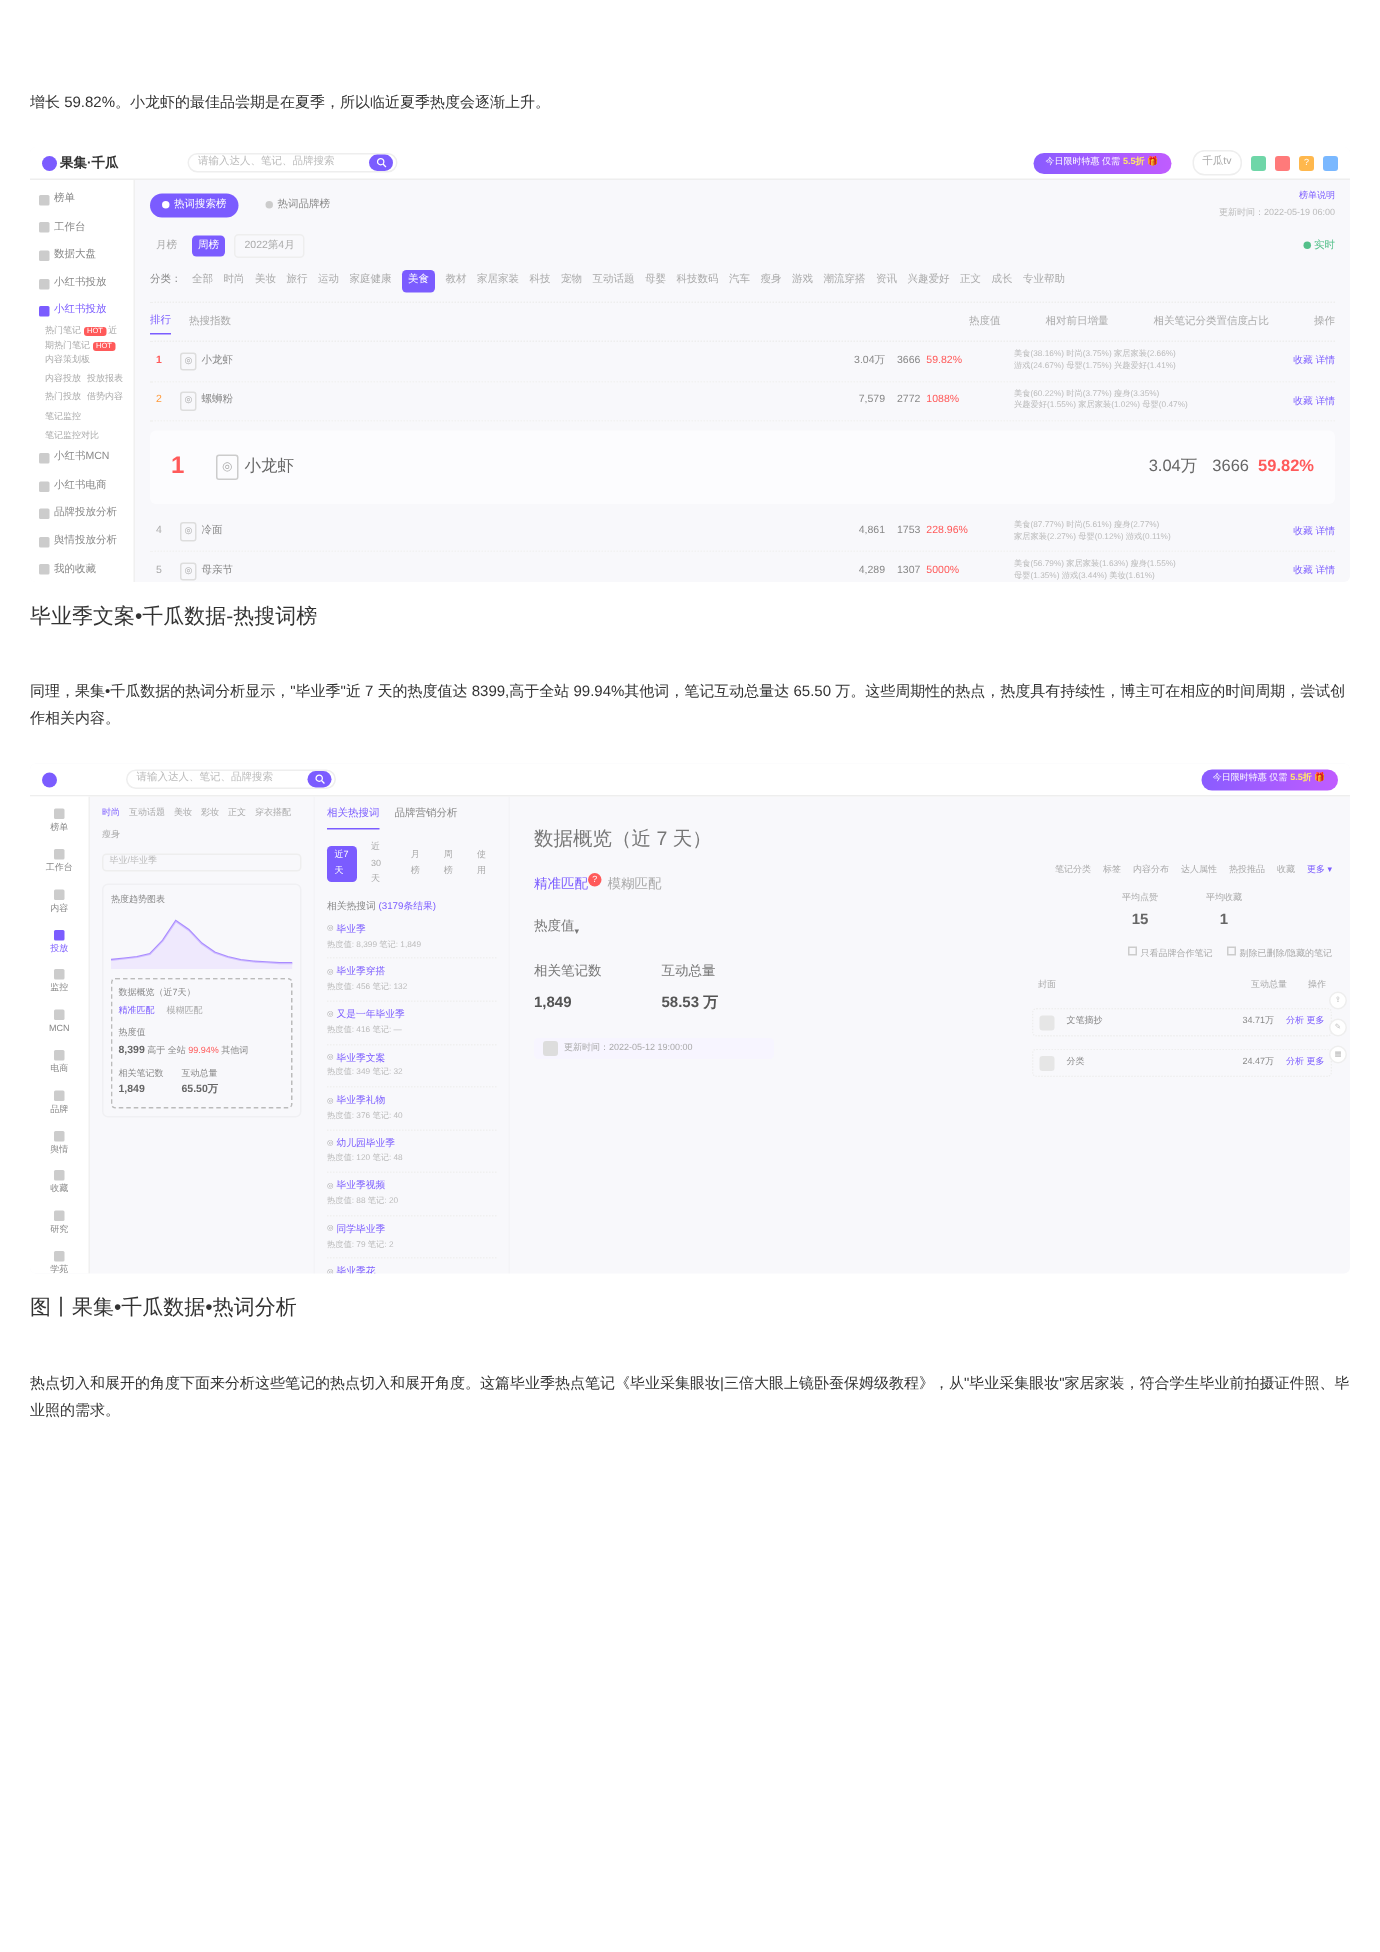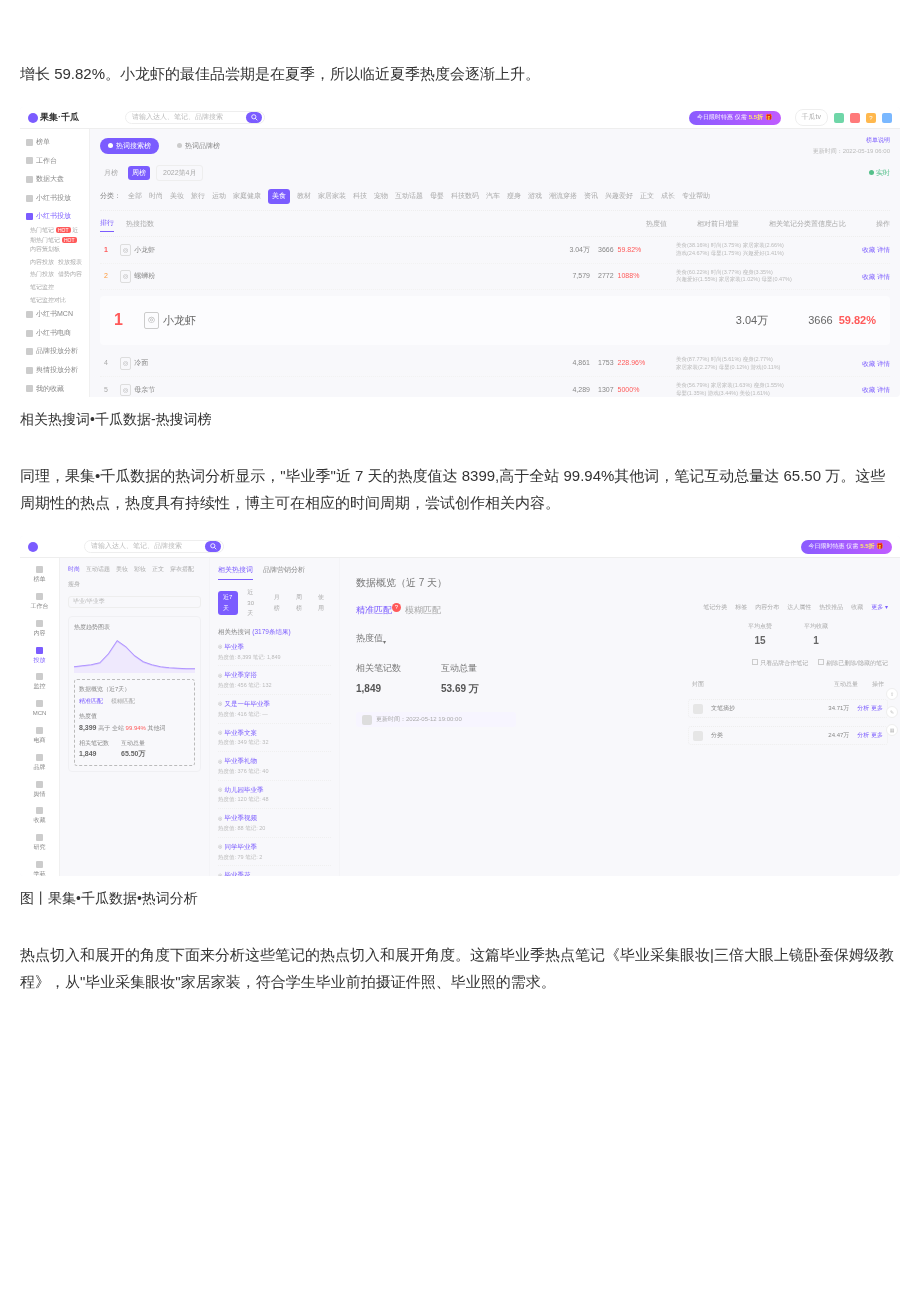--- a/index.html
+++ b/index.html
@@ -6,21 +6,21 @@
     body {
       font-family: "Microsoft YaHei", "PingFang SC", sans-serif;
       background: #fff;
       color: #333;
       width: 920px;
       margin: 0 auto;
       padding: 40px 20px;
       font-size: 14px;
       line-height: 1.8;
     }
-    .para { margin: 20px 0; color: #333; font-size: 15px; }
+    .para { margin: 20px 0; color: #333; font-size: 10px; }
     .caption { margin: 10px 0 30px 0; color: #333; font-size: 14px; }
     .screenshot {
       width: 100%;
       background: #f8f8fb;
       border-radius: 4px;
       margin: 20px 0 5px 0;
       font-size: 8px;
       color: #999;
       position: relative;
       overflow: hidden;
@@ -107,21 +107,21 @@
     .distrib { width: 170px; font-size: 5.5px; color: #bbb; line-height: 1.4; }
     .ops { width: 36px; color: #7b5cff; font-size: 6.5px; text-align: right; }
     .hero-row {
       margin: 6px 0; background: #fcfcfe; border-radius: 4px;
       display: flex; align-items: center; padding: 10px 14px; gap: 10px;
     }
     .hero-rank { font-size: 16px; color: #ff5a5a; font-weight: bold; width: 20px; }
     .hero-kw { font-size: 11px; color: #666; display: flex; align-items: center; gap: 4px; }
     .hero-kw-chip { border: 1px solid #ccc; border-radius: 2px; padding: 0 3px; font-size: 8px; color: #aaa; }
     .hero-hv { margin-left: auto; font-size: 11px; color: #666; }
-    .hero-chg { font-size: 11px; margin-left: 30px; }
+    .hero-chg { font-size: 11px; }
     .hero-chg .n { color: #666; }
     .hero-chg .p { color: #ff5a5a; font-weight: bold; margin-left: 6px; }
     
     .ss2 { height: 340px; }
     .ss2 .sidebar { width: 40px; padding: 4px 4px; }
     .ss2 .sb-item { flex-direction: column; gap: 1px; font-size: 6px; padding: 4px 0; }
     .ss2 .sb-item span { text-align: center; }
     .main2-cols { display: flex; flex: 1; }
     .col-a { width: 150px; padding: 6px 8px; border-right: 1px solid #f4f4f7; }
     .chips { display: flex; flex-wrap: wrap; gap: 4px 6px; font-size: 6px; color: #aaa; }
@@ -156,21 +156,21 @@
     .pr-tabs { display: flex; gap: 4px; font-size: 6px; margin: 6px 0; align-items: center; }
     .pr-tabs .pill { border-radius: 3px; padding: 1px 5px; color: #aaa; }
     .pr-tabs .pill.on { background: #7b5cff; color: #fff; }
     .assoc-hd { font-size: 6.5px; color: #888; }
     .assoc-hd .cnt { color: #7b5cff; }
     .assoc-item { border-bottom: 1px dotted #f0f0f0; padding: 3px 0; font-size: 6px; color: #888; }
     .assoc-item .nm { color: #7b5cff; font-size: 6.5px; display: flex; gap: 2px; align-items: center; }
     .assoc-item .nm::before { content: "◎"; color: #aaa; font-size: 5px; }
     .assoc-item .sub { color: #bbb; font-size: 5.5px; }
     .col-c { flex: 1; padding: 10px 16px; position: relative; }
-    .panel-title { font-size: 10px; color: #777; margin: 6px 0 10px 0; }
+    .panel-title { font-size: 13px; color: #777; margin: 6px 0 10px 0; }
     .match-tabs { display: flex; gap: 4px; font-size: 9px; margin: 10px 0; }
     .match-tabs .mt { color: #7b5cff; }
     .match-tabs .mt.off { color: #aaa; }
     .match-tabs .badge {
       background: #ff5a5a; color: #fff; border-radius: 50%; width: 9px; height: 9px;
       font-size: 6px; display: inline-flex; align-items: center; justify-content: center;
       vertical-align: super;
     }
     .heat-block { font-size: 9px; color: #777; margin-top: 12px; }
     .heat-block .line1 { color: #777; }
@@ -434,21 +434,21 @@
             <span>1307</span>
             <span class="pct">5000%</span>
           </span>
         <span class="distrib" style="white-space:pre-line">美食(56.79%)  家居家装(1.63%)  瘦身(1.55%)
 母婴(1.35%)  游戏(3.44%)  美妆(1.61%)</span>
         <span class="ops">收藏 详情</span>
       </div>
     </div>
   </div>
 </div>
-<p class="caption">相关热搜词•千瓜数据-热搜词榜</p>
+<p class="caption">毕业季文案•千瓜数据-热搜词榜</p>
 
 <p class="para">同理，果集•千瓜数据的热词分析显示，"毕业季"近 7 天的热度值达 8399,高于全站 99.94%其他词，笔记互动总量达 65.50 万。这些周期性的热点，热度具有持续性，博主可在相应的时间周期，尝试创作相关内容。</p>
 
 <div class="screenshot ss2">
   <div class="ss-top">
     <div class="logo">
         <span class="logo-icon"></span>
       </div>
     <div class="search-box">
       <span>请输入达人、笔记、品牌搜索</span>
@@ -616,21 +616,21 @@
         <div class="heat-block">
           <div class="line1"><span>热度值</span><sub style="font-size:6px">▾</sub></div>
         </div>
         <div class="twocol">
           <div>
             <div class="lbl">相关笔记数</div>
             <div class="val">1,849</div>
           </div>
           <div>
             <div class="lbl">互动总量</div>
-            <div class="val">53.69 万</div>
+            <div class="val">58.53 万</div>
           </div>
         </div>
         <div class="update-row">
           <span class="av"></span>
           <span>更新时间：2022-05-12 19:00:00</span>
         </div>
         <div class="rhs-cards">
           <div class="rhs-head">
             <span>笔记分类</span>
             <span>标签</span>

